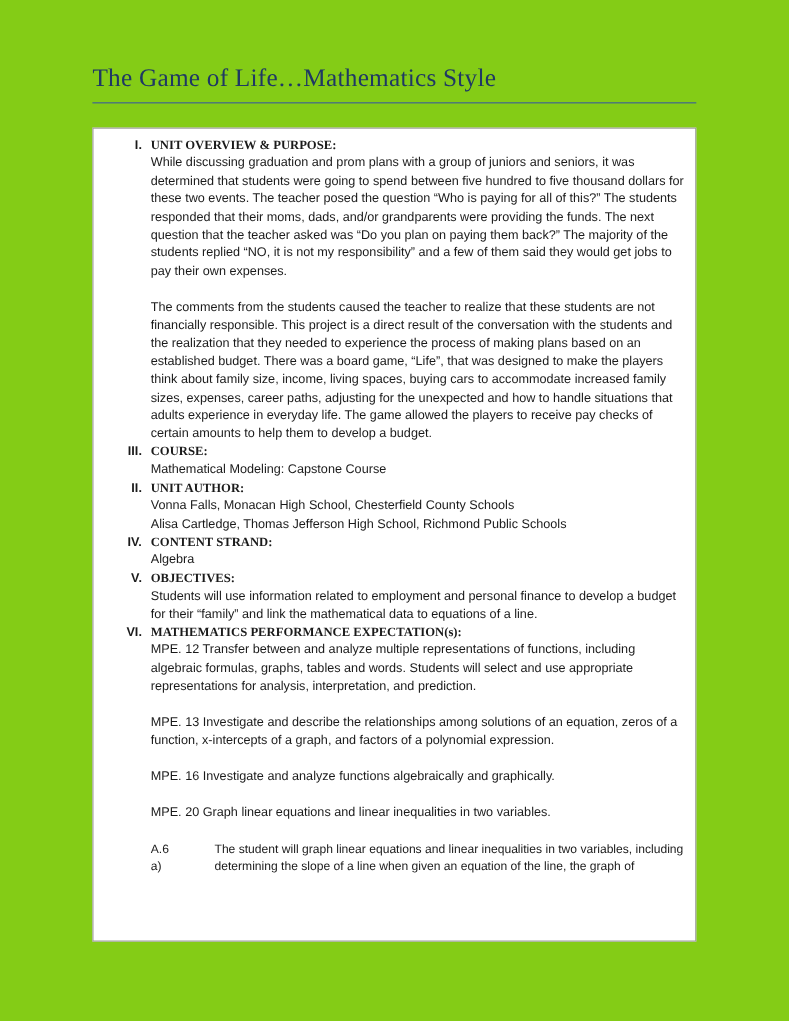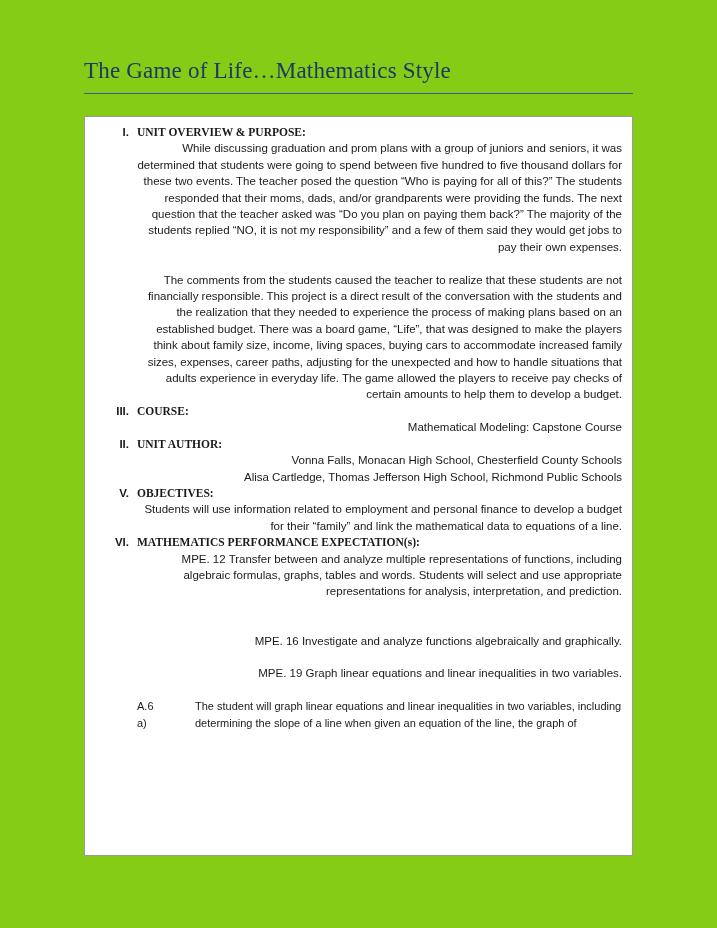--- a/index.html
+++ b/index.html
@@ -81,21 +81,21 @@
     font-size: 11.5px;
     font-weight: bold;
     line-height: 16.4px;
     color: #1a1a1a;
     font-family: Liberation Serif, serif;
   }
   .para {
     font-size: 11.5px;
     line-height: 16.4px;
     color: #1a1a1a;
-    text-align: right;
+    text-align: left;
   }
   .gap {
     height: 16.4px;
   }
   .hang {
     display: flex;
   }
   .hang-label {
     flex: 0 0 58px;
     font-size: 11px;
@@ -138,39 +138,47 @@
 
       <div class="row">
         <div class="numeral">II.</div>
         <div class="content">
           <div class="sec-head">UNIT AUTHOR:</div>
           <div class="para">Vonna Falls, Monacan High School, Chesterfield County Schools</div>
           <div class="para">Alisa Cartledge, Thomas Jefferson High School, Richmond Public Schools</div>
         </div>
       </div>
 
+      <div class="row">
+        <div class="numeral">IV.</div>
+        <div class="content">
+          <div class="sec-head">CONTENT STRAND:</div>
+          <div class="para">Algebra</div>
+        </div>
+      </div>
 
       <div class="row">
         <div class="numeral">V.</div>
         <div class="content">
           <div class="sec-head">OBJECTIVES:</div>
           <div class="para">Students will use information related to employment and personal finance to develop a budget for their “family” and link the mathematical data to equations of a line.</div>
         </div>
       </div>
 
       <div class="row">
         <div class="numeral">VI.</div>
         <div class="content">
           <div class="sec-head">MATHEMATICS PERFORMANCE EXPECTATION(s):</div>
           <div class="para">MPE. 12 Transfer between and analyze multiple representations of functions, including algebraic formulas, graphs, tables and words.  Students will select and use appropriate representations for analysis, interpretation, and prediction.</div>
           <div class="gap"></div>
+          <div class="para">MPE. 13 Investigate and describe the relationships among solutions of an equation, zeros of a function, x-intercepts of a graph, and factors of a polynomial expression.</div>
           <div class="gap"></div>
           <div class="para">MPE. 16 Investigate and analyze functions algebraically and graphically.</div>
           <div class="gap"></div>
-          <div class="para">MPE. 19 Graph linear equations and linear inequalities in two variables.</div>
+          <div class="para">MPE. 20 Graph linear equations and linear inequalities in two variables.</div>
           <div class="gap"></div>
           <div class="hang">
             <div class="hang-label">A.6</div>
             <div class="hang-text">The student will graph linear equations and linear inequalities in two variables, including</div>
           </div>
           <div class="hang">
             <div class="hang-label">a)</div>
             <div class="hang-text">determining the slope of a line when given an equation of the line, the graph of</div>
           </div>
         </div>

